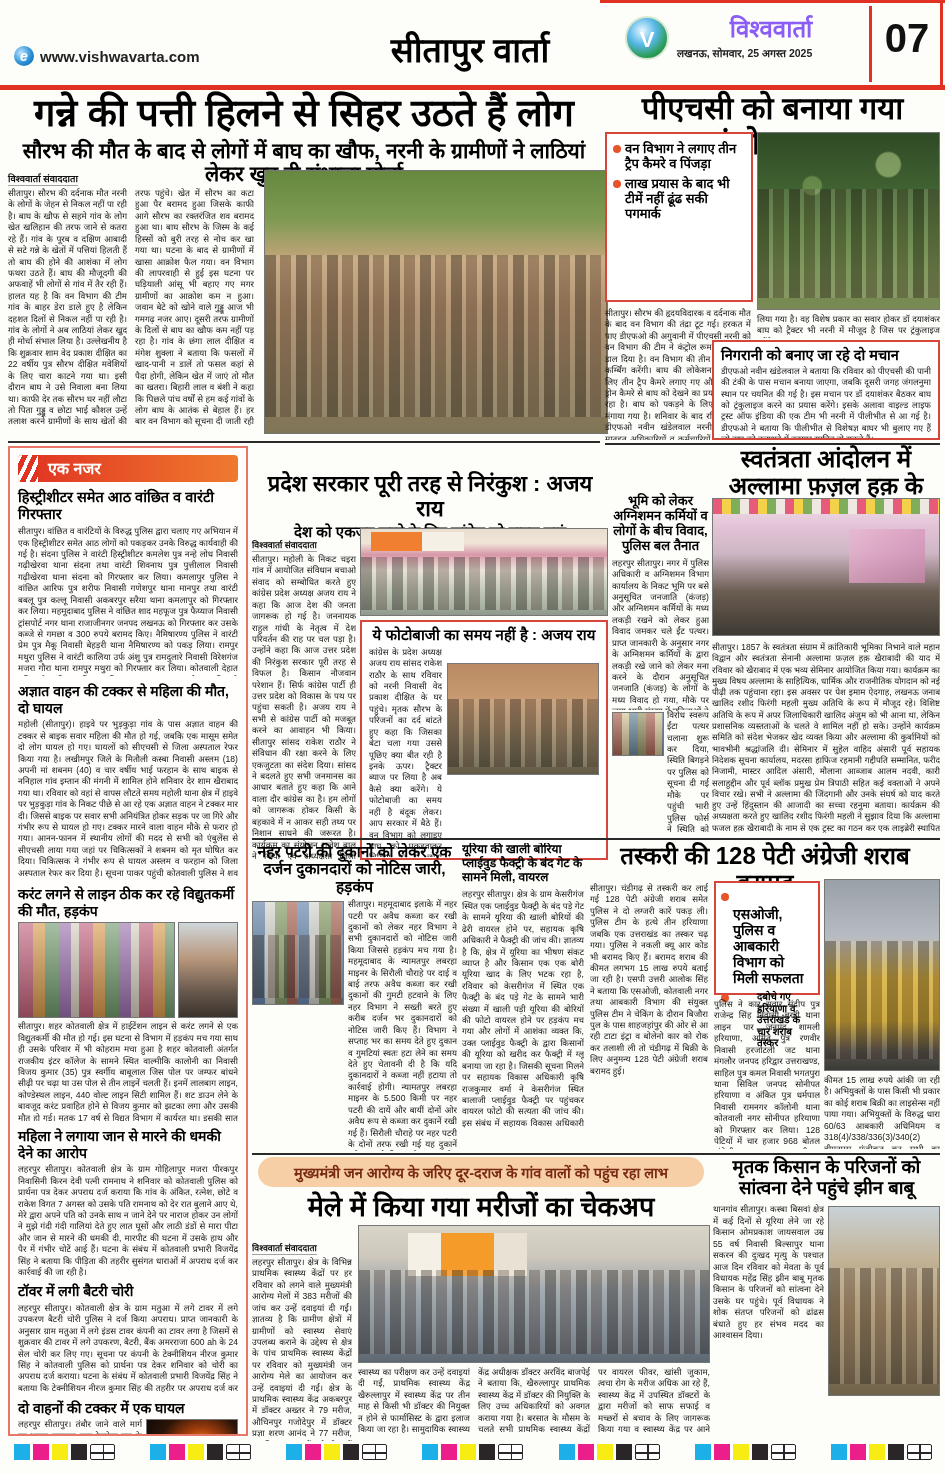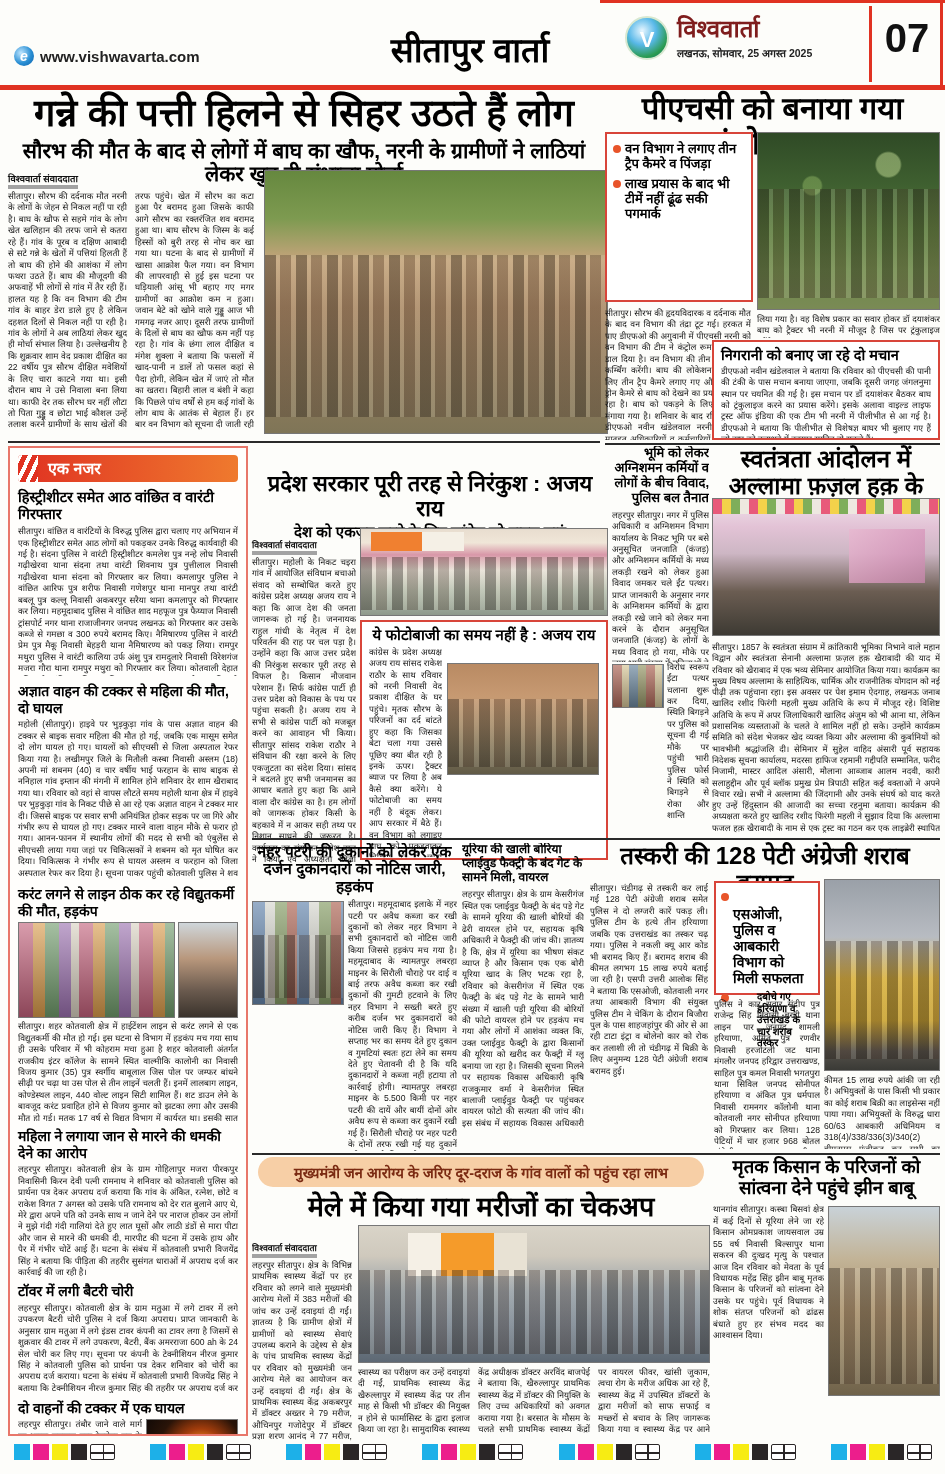--- a/index.html
+++ b/index.html
@@ -2,21 +2,21 @@
 <html><head>
 <meta charset="utf-8">
 <style>
   html,body{margin:0;padding:0;background:#e8e8e4;}
   *{box-sizing:border-box;}
   #page{position:relative;width:945px;height:1474px;margin:0 auto;background:#fdfdfa;
         font-family:"Liberation Sans","DejaVu Sans",sans-serif;color:#111;overflow:hidden;}
   .abs{position:absolute;}
   .hl{font-weight:700;color:#000;text-align:center;line-height:1.12;}
   .body-txt{font-size:8.6px;line-height:1.33;text-align:justify;color:#151515;overflow:hidden;}
-  .byline{font-weight:700;font-size:9.5px;border-bottom:4px solid #a3a3a3;display:inline-block;margin-bottom:2px;}
+  .byline{font-weight:700;font-size:9.5px;border-bottom:1px solid #a3a3a3;display:inline-block;margin-bottom:2px;}
   .photo{position:absolute;border:1px solid #777;overflow:hidden;}
   .photo-in{border:1px solid #777;overflow:hidden;position:relative;}
   .ppl::after{content:"";position:absolute;left:0;right:0;top:32%;bottom:6%;
     background:repeating-linear-gradient(90deg,rgba(40,32,26,.38) 0 11px,rgba(232,222,202,.18) 11px 15px,rgba(70,50,40,.30) 15px 26px,rgba(250,245,235,.12) 26px 31px);}
   .ph-villagers{background:linear-gradient(180deg,#66883f 0%,#7d9a50 18%,#c4a47b 34%,#ab8a66 52%,#97805f 72%,#7f7557 100%);}
   .ph-forest{background:radial-gradient(circle at 72% 18%,rgba(210,235,160,.45) 0 6%,rgba(0,0,0,0) 7%),radial-gradient(circle at 30% 30%,rgba(160,200,110,.4) 0 5%,rgba(0,0,0,0) 6%),linear-gradient(180deg,#2f4a26 0%,#3f6030 30%,#567a3a 55%,#6d8a4a 78%,#7a8a55 100%);}
   .ph-stage{background:linear-gradient(180deg,#e8ddcf 0%,#f0e6d8 16%,#d897a8 30%,#e8e2d8 48%,#b9c2b2 72%,#8f9a8c 100%);}
   .ph-stage::before{content:"";position:absolute;left:4%;top:4%;width:38%;height:22%;background:linear-gradient(90deg,#f08030 0 55%,#f5f0e6 55%);}
   .ph-brick{background:linear-gradient(180deg,#b98a63 0%,#c79a72 30%,#a58a68 55%,#7d7258 80%,#615a46 100%);}
   .ph-sem{background:linear-gradient(180deg,#efe3ea 0%,#e3c3d6 20%,#cdb6c4 40%,#6b5d52 68%,#3d3a33 100%);}
@@ -55,21 +55,21 @@
 
   <div class="abs" style="left:0;top:0;width:945px;height:86px;">
     <div class="abs" style="left:14px;top:46px;display:flex;align-items:center;gap:6px;">
       <span style="width:20px;height:20px;border-radius:50%;background:radial-gradient(circle at 35% 35%,#bfe6ff 0%,#2a8fd4 55%,#0a5ea8 100%);color:#fff;font-weight:700;font-style:italic;font-size:14px;line-height:20px;text-align:center;display:inline-block;">e</span>
       <span style="font-weight:700;font-size:15px;color:#222;">www.vishwavarta.com</span>
     </div>
     <div class="abs" style="left:300px;top:26px;width:340px;text-align:center;font-weight:700;font-size:34px;color:#000;">सीतापुर वार्ता</div>
     <div class="abs" style="left:625px;top:16px;display:flex;gap:8px;align-items:flex-start;">
       <span style="width:44px;height:44px;border-radius:50%;background:radial-gradient(circle at 38% 32%,#e8f6ff 0%,#58b8e8 38%,#2a9a4e 72%,#0d6a9a 100%);color:#fff;font-weight:700;font-size:22px;line-height:44px;text-align:center;display:inline-block;border:2px solid #d8e8d0;">V</span>
       <span style="display:inline-block;">
-        <span style="display:block;font-weight:700;font-size:24px;color:#7f1d1d;line-height:1.1;">विश्ववार्ता</span>
+        <span style="display:block;font-weight:700;font-size:24px;color:#8b5cf6;line-height:1.1;text-align:right;">विश्ववार्ता</span>
         <span style="display:block;font-weight:700;font-size:10.5px;color:#222;margin-top:4px;">लखनऊ,   सोमवार, 25 अगस्त 2025</span>
       </span>
     </div>
     <div class="abs" style="left:869px;top:6px;width:3px;height:76px;background:#e03222;"></div>
     <div class="abs" style="left:876px;top:16px;width:62px;text-align:center;font-weight:700;font-size:40px;color:#111;">07</div>
     <div class="abs" style="left:940px;top:0;width:3px;height:86px;background:#e03222;"></div>
     <div class="abs" style="left:600px;top:0;width:345px;height:3px;background:#e03222;"></div>
   </div>
   <div class="abs" style="left:0;top:85px;width:945px;height:5px;background:#e03222;"></div>
 
@@ -158,21 +158,21 @@
     <div class="redbox abs" style="left:108px;top:148px;width:248px;height:240px;padding:5px 7px;overflow:hidden;">
       <div class="hl" style="font-size:15px;margin-bottom:3px;">ये फोटोबाजी का समय नहीं है  : अजय राय</div>
       <div style="overflow:hidden;">
         <div class="photo-in ph-brick ppl" style="float:right;width:152px;height:112px;margin:16px 0 3px 5px;"></div>
         <div class="body-txt" style="max-height:210px;">कांग्रेस के प्रदेश अध्यक्ष अजय राय सांसद राकेश राठौर के साथ रविवार को नरनी निवासी वेद प्रकाश दीक्षित के घर पहुंचे। मृतक सौरभ के परिजनों का दर्द बांटते हुए कहा कि जिसका बेटा चला गया उससे पूछिए क्या बीत रही है इनके ऊपर। ट्रैक्टर ब्याज पर लिया है अब कैसे क्या करेंगे। ये फोटोबाजी का समय नहीं है बंदूक लेकर। आप सरकार में बैठे हैं। वन विभाग को लगाइए बाघ को पकड़वाकर चिड़िया घर में छोड़ा जाए। विगत 5 साल से नरनी, कठिना, ब्रम्हावली, श्यामजीरा, भगवानपुर, कुंवरापुर समेत कई गांवों में बाघ का आतंक इतना है कि लोग घरों से नहीं निकल पा रहा है। पशुओं के लिए चारा नहीं ला पा रहे हैं। सौरभ दीक्षित चारा लेने गया था बाघ ने बुरी तरह से नोच कर मार दिया। लापरवाही के चलते एक युवा की जान चली गई। उन्होंने प्रदेश सरकार से अपील की कि बाघ को पकड़कर उसकी दहशत से लोगों को निजात दिलाई जाए।</div>
       </div>
     </div>
   </div>
 
   <div class="abs" style="left:612px;top:446px;width:97px;height:389px;overflow:hidden;">
-    <div class="small-hl" style="font-size:13px;text-align:right;">भूमि को लेकर अग्निशमन कर्मियों व लोगों के बीच विवाद, पुलिस बल तैनात</div>
+    <div class="small-hl" style="font-size:13px;text-align:center;margin-top:48px;">भूमि को लेकर अग्निशमन कर्मियों व लोगों के बीच विवाद, पुलिस बल तैनात</div>
     <div class="body-txt" style="margin-top:4px;max-height:152px;">लहरपुर सीतापुर। नगर में पुलिस अधिकारी व अग्निशमन विभाग कार्यालय के निकट भूमि पर बसे अनुसूचित जनजाति (कंजड़) और अग्निशमन कर्मियों के मध्य लकड़ी रखने को लेकर हुआ विवाद जमकर चले ईंट पत्थर। प्राप्त जानकारी के अनुसार नगर के अग्निशमन कर्मियों के द्वारा लकड़ी रखे जाने को लेकर मना करने के दौरान अनुसूचित जनजाति (कंजड़) के लोगों के मध्य विवाद हो गया, मौके पर जमा भारी संख्या में महिलाओं ने</div>
     <div class="photo-in ph-bhumi" style="width:52px;height:44px;float:left;margin:2px 3px 2px 0;"></div>
     <div class="body-txt" style="max-height:156px;">विरोध स्वरूप ईंटा पत्थर चलाना शुरू कर दिया, स्थिति बिगड़ने पर पुलिस को सूचना दी गई मौके पर पहुंची भारी पुलिस फोर्स ने स्थिति को बिगड़ने से रोका और शान्ति व्यवस्था कायम की। वहीं दूसरी तरफ अनुसूचित जनजाति (कंजड़) बस्ती के लोगों ने बताया कि, उनका प्रार्थना पत्र नहीं लिया जा रहा है जबकि, पुलिस ने उन पर ईंट पत्थर चलाए हैं घटना में राज बाबू 3 वर्ष, महिमा पुत्री बल्लू 10 घायल हुए हैं। घटना के संबंध में कोतवाली प्रभारी विजयेंद्र सिंह ने बताया कि, इस घटना में सुरेंद्र अवस्थी अग्निशमन प्रभारी के पैर में पत्थर लगने से घायल हो गए हैं उनकी तहरीर पर 15 के विरुद्ध अपराध दर्ज कर कार्यवाही की जा रही है।</div>
   </div>
 
   <div class="abs" style="left:712px;top:446px;width:228px;height:389px;">
     <div class="hl" style="font-size:24px;">स्वतंत्रता आंदोलन में अल्लामा फ़ज़ल हक़ के योगदान को किया गया याद</div>
     <div class="photo ph-sem" style="left:0;top:52px;width:228px;height:138px;"></div>
     <div class="body-txt abs" style="left:0;top:196px;width:228px;height:192px;font-size:8.5px;">सीतापुर। 1857 के स्वतंत्रता संग्राम में क्रांतिकारी भूमिका निभाने वाले महान विद्वान और स्वतंत्रता सेनानी अल्लामा फ़ज़ल हक़ खैराबादी की याद में रविवार को खैराबाद में एक भव्य सेमिनार आयोजित किया गया। कार्यक्रम का मुख्य विषय अल्लामा के साहित्यिक, धार्मिक और राजनीतिक योगदान को नई पीढ़ी तक पहुंचाना रहा। इस अवसर पर पेश इमाम ऐदगाह, लखनऊ जनाब खालिद रशीद फिरंगी महली मुख्य अतिथि के रूप में मौजूद रहे। विशिष्ट अतिथि के रूप में अपर जिलाधिकारी खालिद अंजुम को भी आना था, लेकिन प्रशासनिक व्यस्तताओं के चलते वे शामिल नहीं हो सके। उन्होंने कार्यक्रम समिति को संदेश भेजकर खेद व्यक्त किया और अल्लामा की कुर्बानियों को भावभीनी श्रद्धांजलि दी। सेमिनार में सुहेल वाहिद अंसारी पूर्व सहायक निदेशक सूचना कार्यालय, मदरसा हाफिज रहमानी गद्दीपति सम्मानित, फरीद निजामी, मास्टर आदिल अंसारी, मौलाना आब्जाब आलम नदवी, कारी सलाहुद्दीन और पूर्व ब्लॉक प्रमुख प्रेम त्रिपाठी सहित कई वक्ताओं ने अपने विचार रखे। सभी ने अल्लामा की जिंदगानी और उनके संघर्ष को याद करते हुए उन्हें हिंदुस्तान की आजादी का सच्चा रहनुमा बताया। कार्यक्रम की अध्यक्षता करते हुए खालिद रशीद फिरंगी महली ने सुझाव दिया कि अल्लामा फजल हक़ खैराबादी के नाम से एक ट्रस्ट का गठन कर एक लाइब्रेरी स्थापित की जाए, ताकि आने वाली पीढ़ियां उनके विचारों से रूबरू हो सकें। नोमान सिद्दीकी ने कहा कि सेमिनार का मुख्य उद्देश्य यह था कि जिन्होंने देश के लिए अपनी जान कुर्बान की, उन्हें उनकी जन्मभूमि पर सम्मान के साथ याद किया जाए और उनकी मिसाल को संजोया जा सके। इस आयोजन समिति में नोमान सिद्दीकी, इब्तसाम अली, शाहनवाज हुसैन, मोहम्मद आमिर सहित अन्य लोग शामिल रहे। इस सेमिनार के संयोजक रईस यूनाइटेड वार्ता समाचार पत्र रहे और खालिद रशीद फिरंगी महली ने सेमिनार की सफलता की मुबारकबाद पेश की।</div>
   </div>

